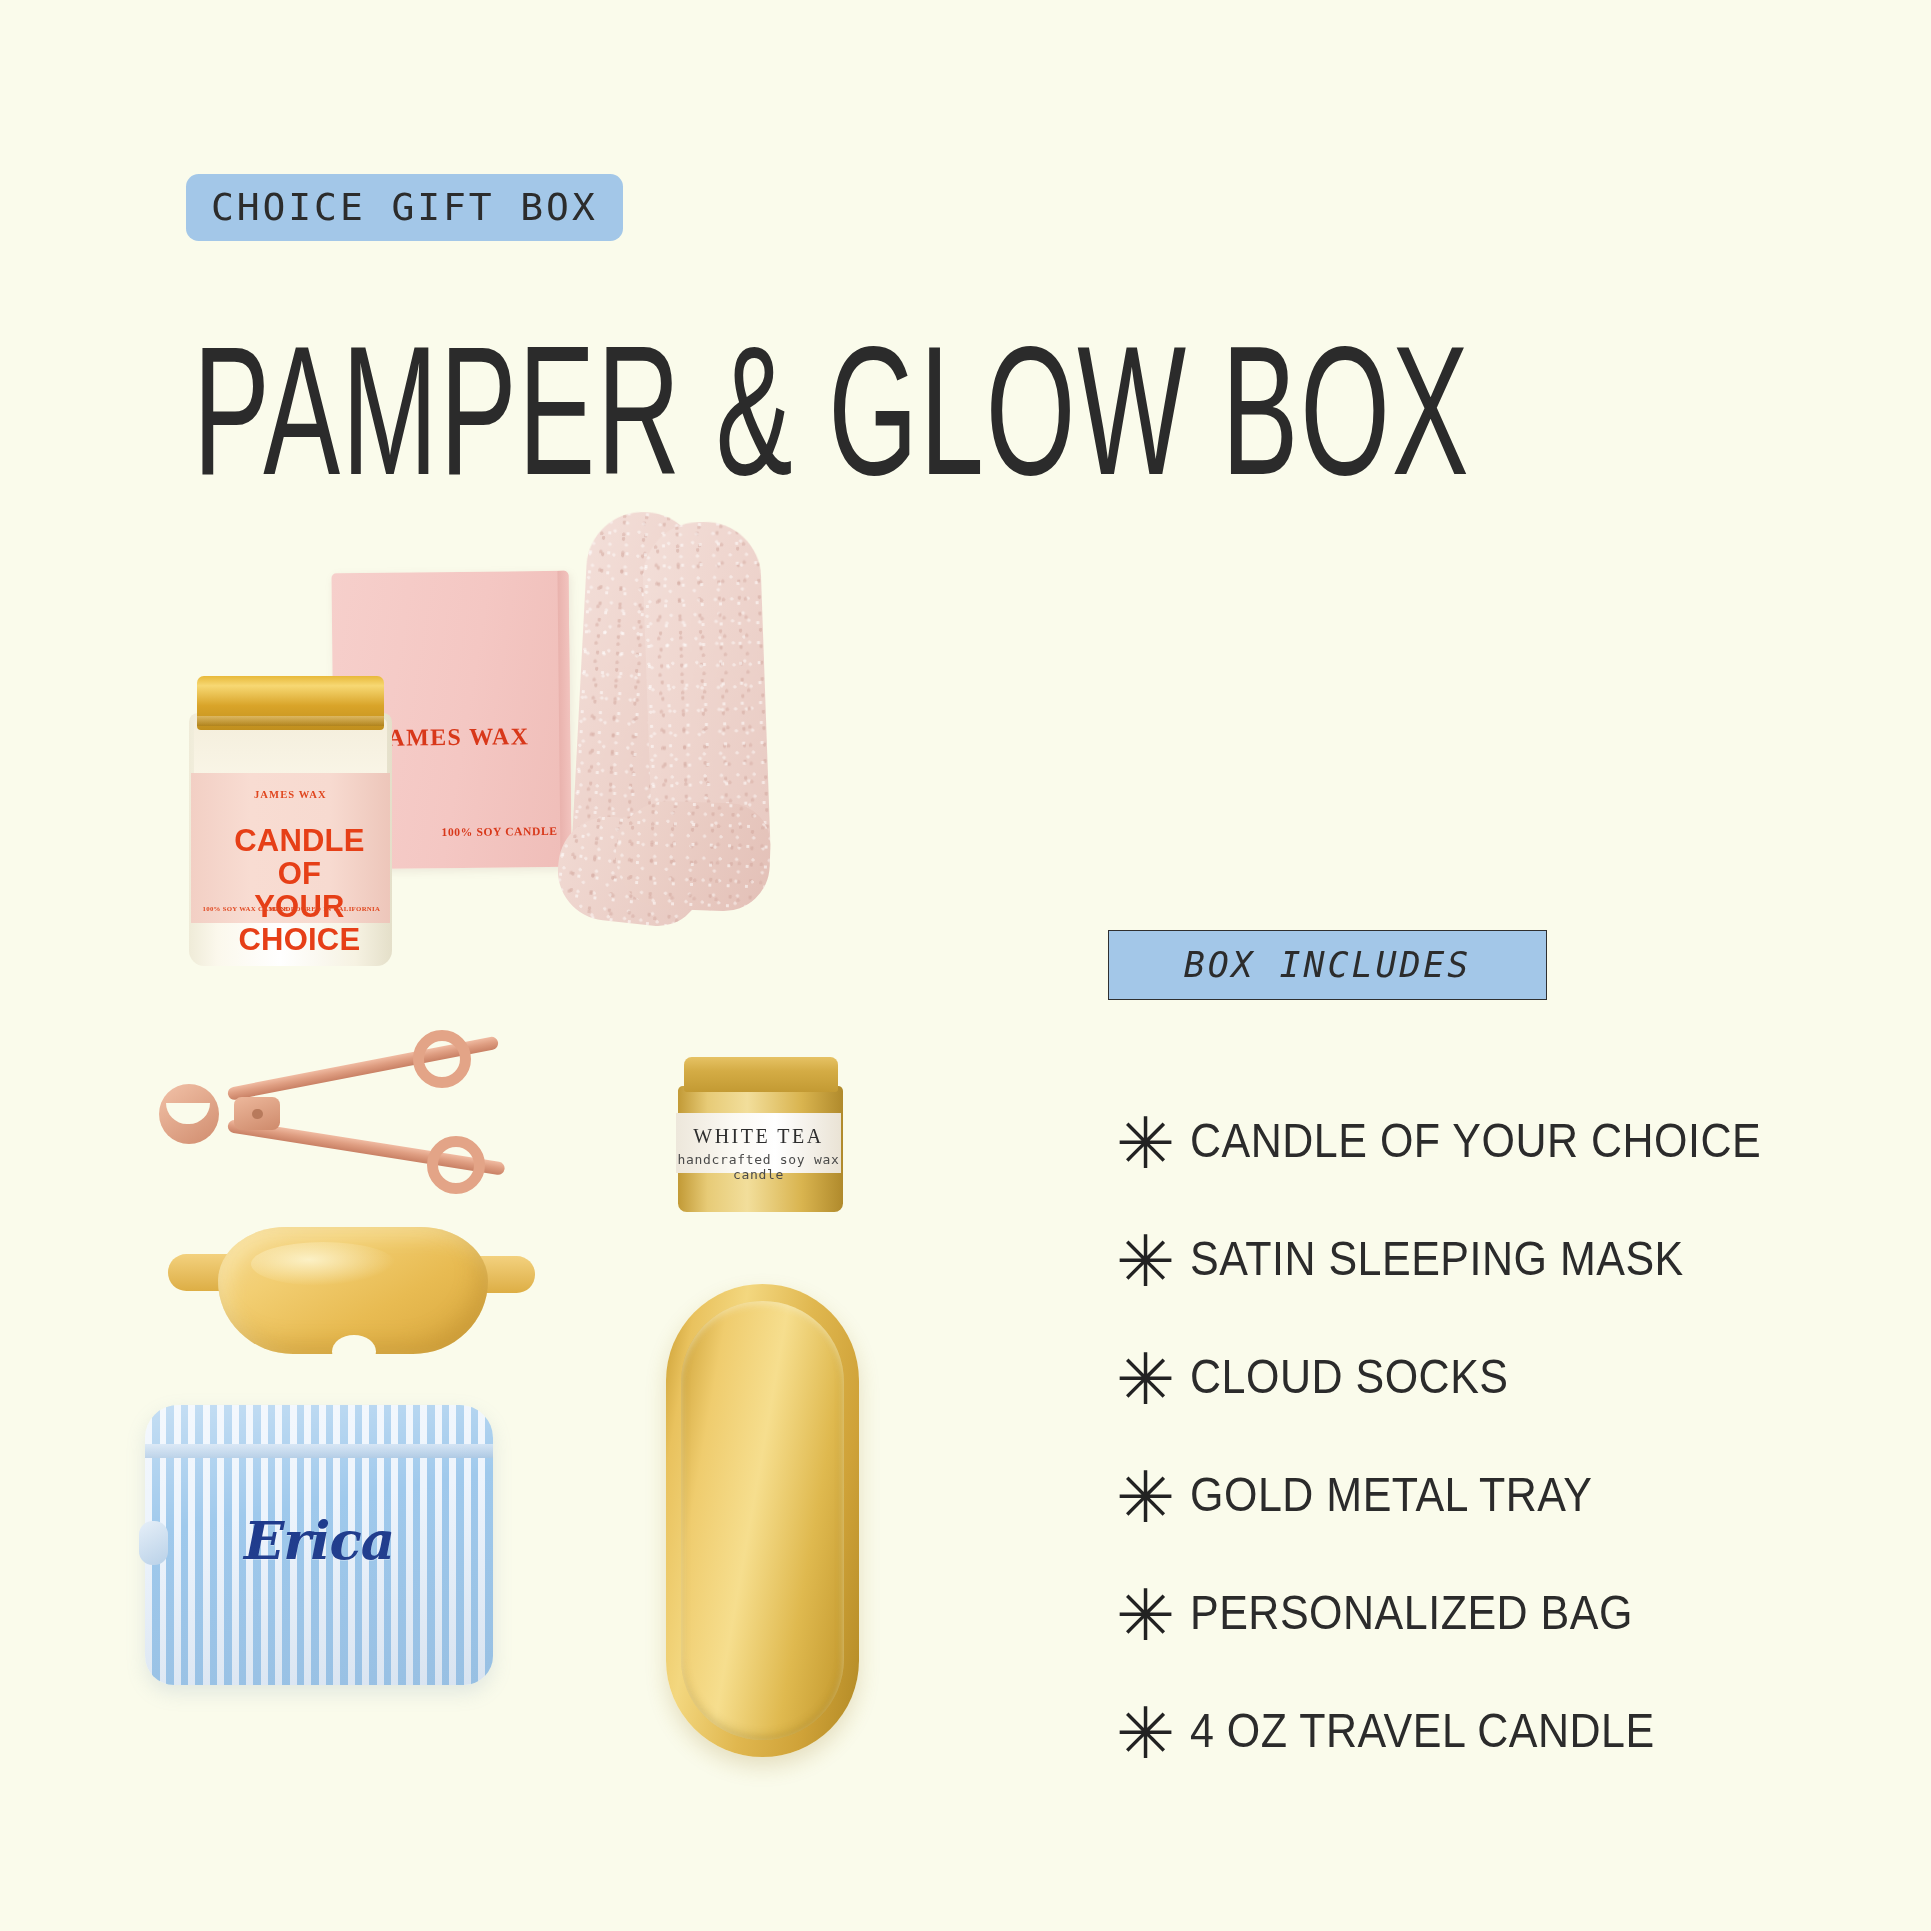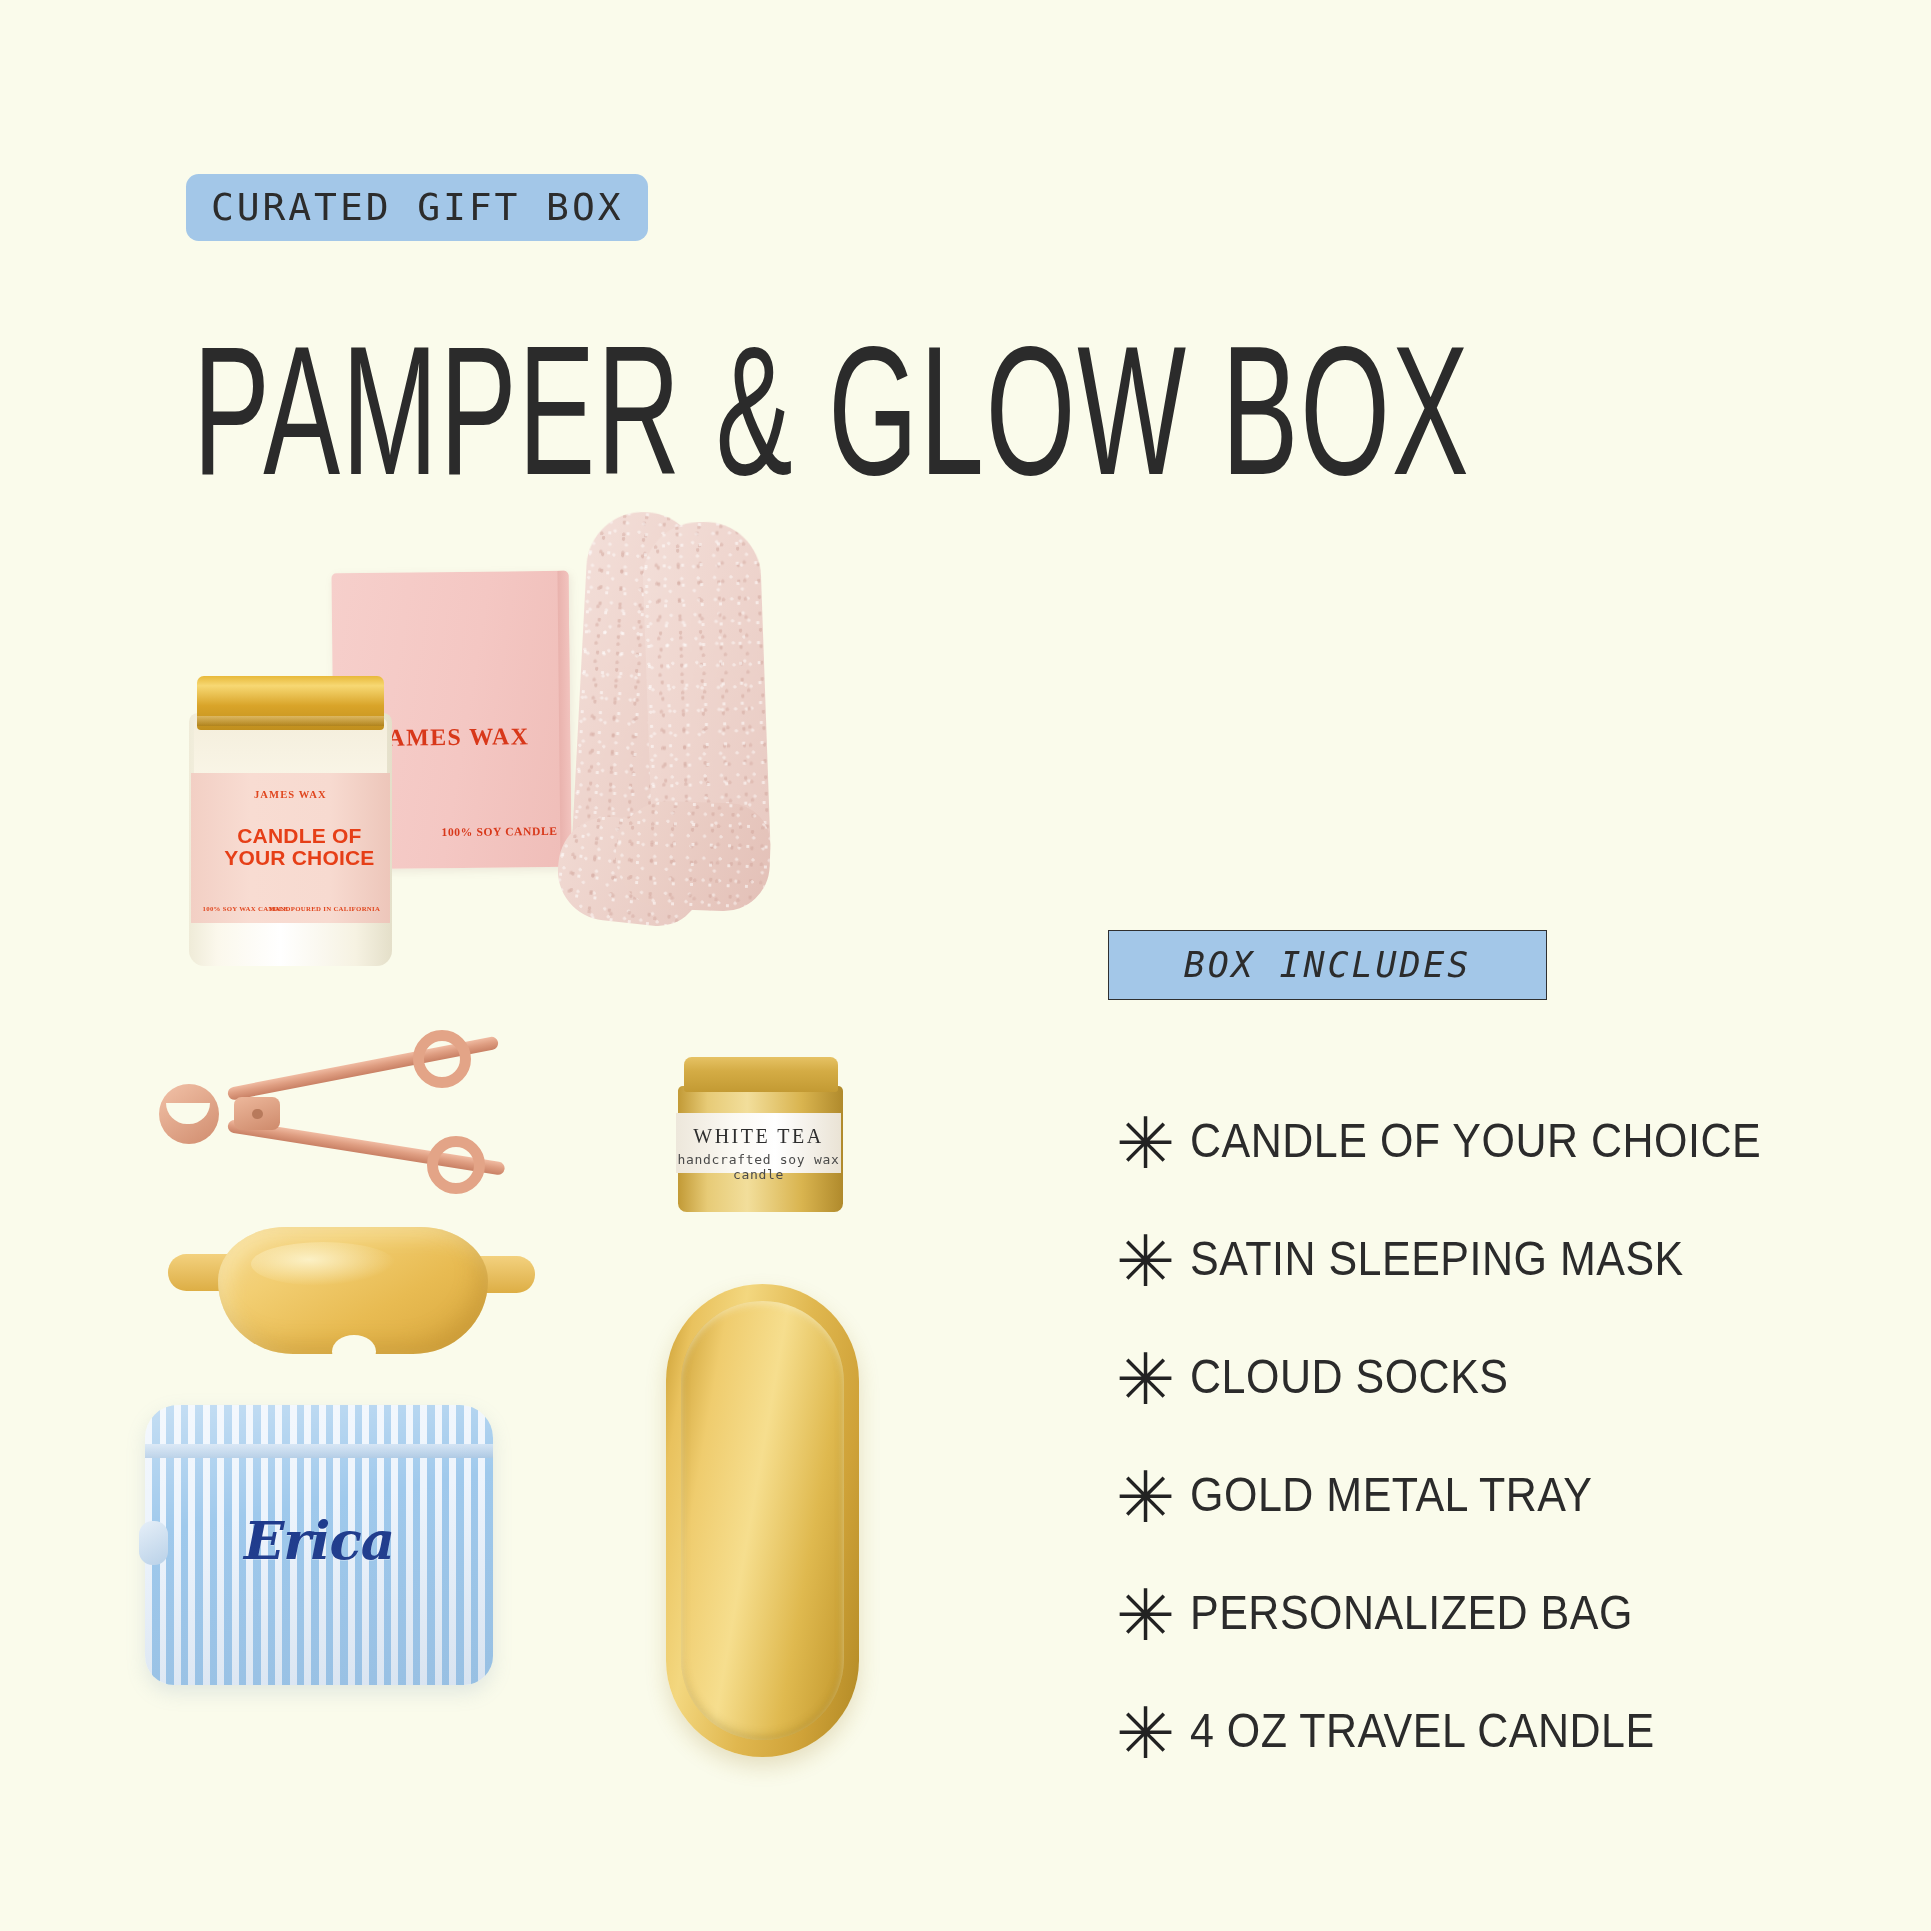--- a/index.html
+++ b/index.html
@@ -117,21 +117,21 @@
     background:linear-gradient(90deg,#F2CFC4 0%,#F8DCD2 30%,#F7DAD0 70%,#EDC6BA 100%);
   }
   .jar .l-brand{
     position:absolute;left:0;right:0;top:16.4px;text-align:center;
     font-family:"Liberation Serif",serif;font-weight:700;
     font-size:10.6px;letter-spacing:1.1px;color:#E0471F;
   }
   .jar .l-main{
     position:absolute;left:0;right:0;top:52px;text-align:center;
     font-family:"Liberation Sans",sans-serif;font-weight:700;
-    font-size:21px;line-height:1.06;letter-spacing:0.2px;color:#E63F17;margin-left:18px;
+    font-size:31px;line-height:1.06;letter-spacing:0.2px;color:#E63F17;margin-left:18px;
   }
   .jar .l-ftl,.jar .l-ftr{
     position:absolute;bottom:10.6px;
     font-family:"Liberation Serif",serif;font-weight:700;
     font-size:6.8px;letter-spacing:0.3px;color:#E0471F;
   }
   .jar .l-ftl{left:11.6px;}
   .jar .l-ftr{right:9.7px;}
 
   
@@ -299,21 +299,21 @@
     font-size:53px;color:#1E3A8C;letter-spacing:-1px;
     text-shadow:0 1px 0 rgba(255,255,255,.35);
   }
 </style>
 </head>
 <body>
 
 <div class="page">
 
   <div class="badge">
-    <span>CURATED GIFT BOX</span>
+    <span>CHOICE GIFT BOX</span>
   </div>
 
   <h1 class="title">PAMPER &amp; GLOW BOX</h1>
 
   <div class="collage">
 
     <div class="pinkbox">
       <div class="edge"></div>
       <div class="pb-brand">JAMES WAX</div>
       <div class="pb-foot">100% SOY CANDLE</div>

